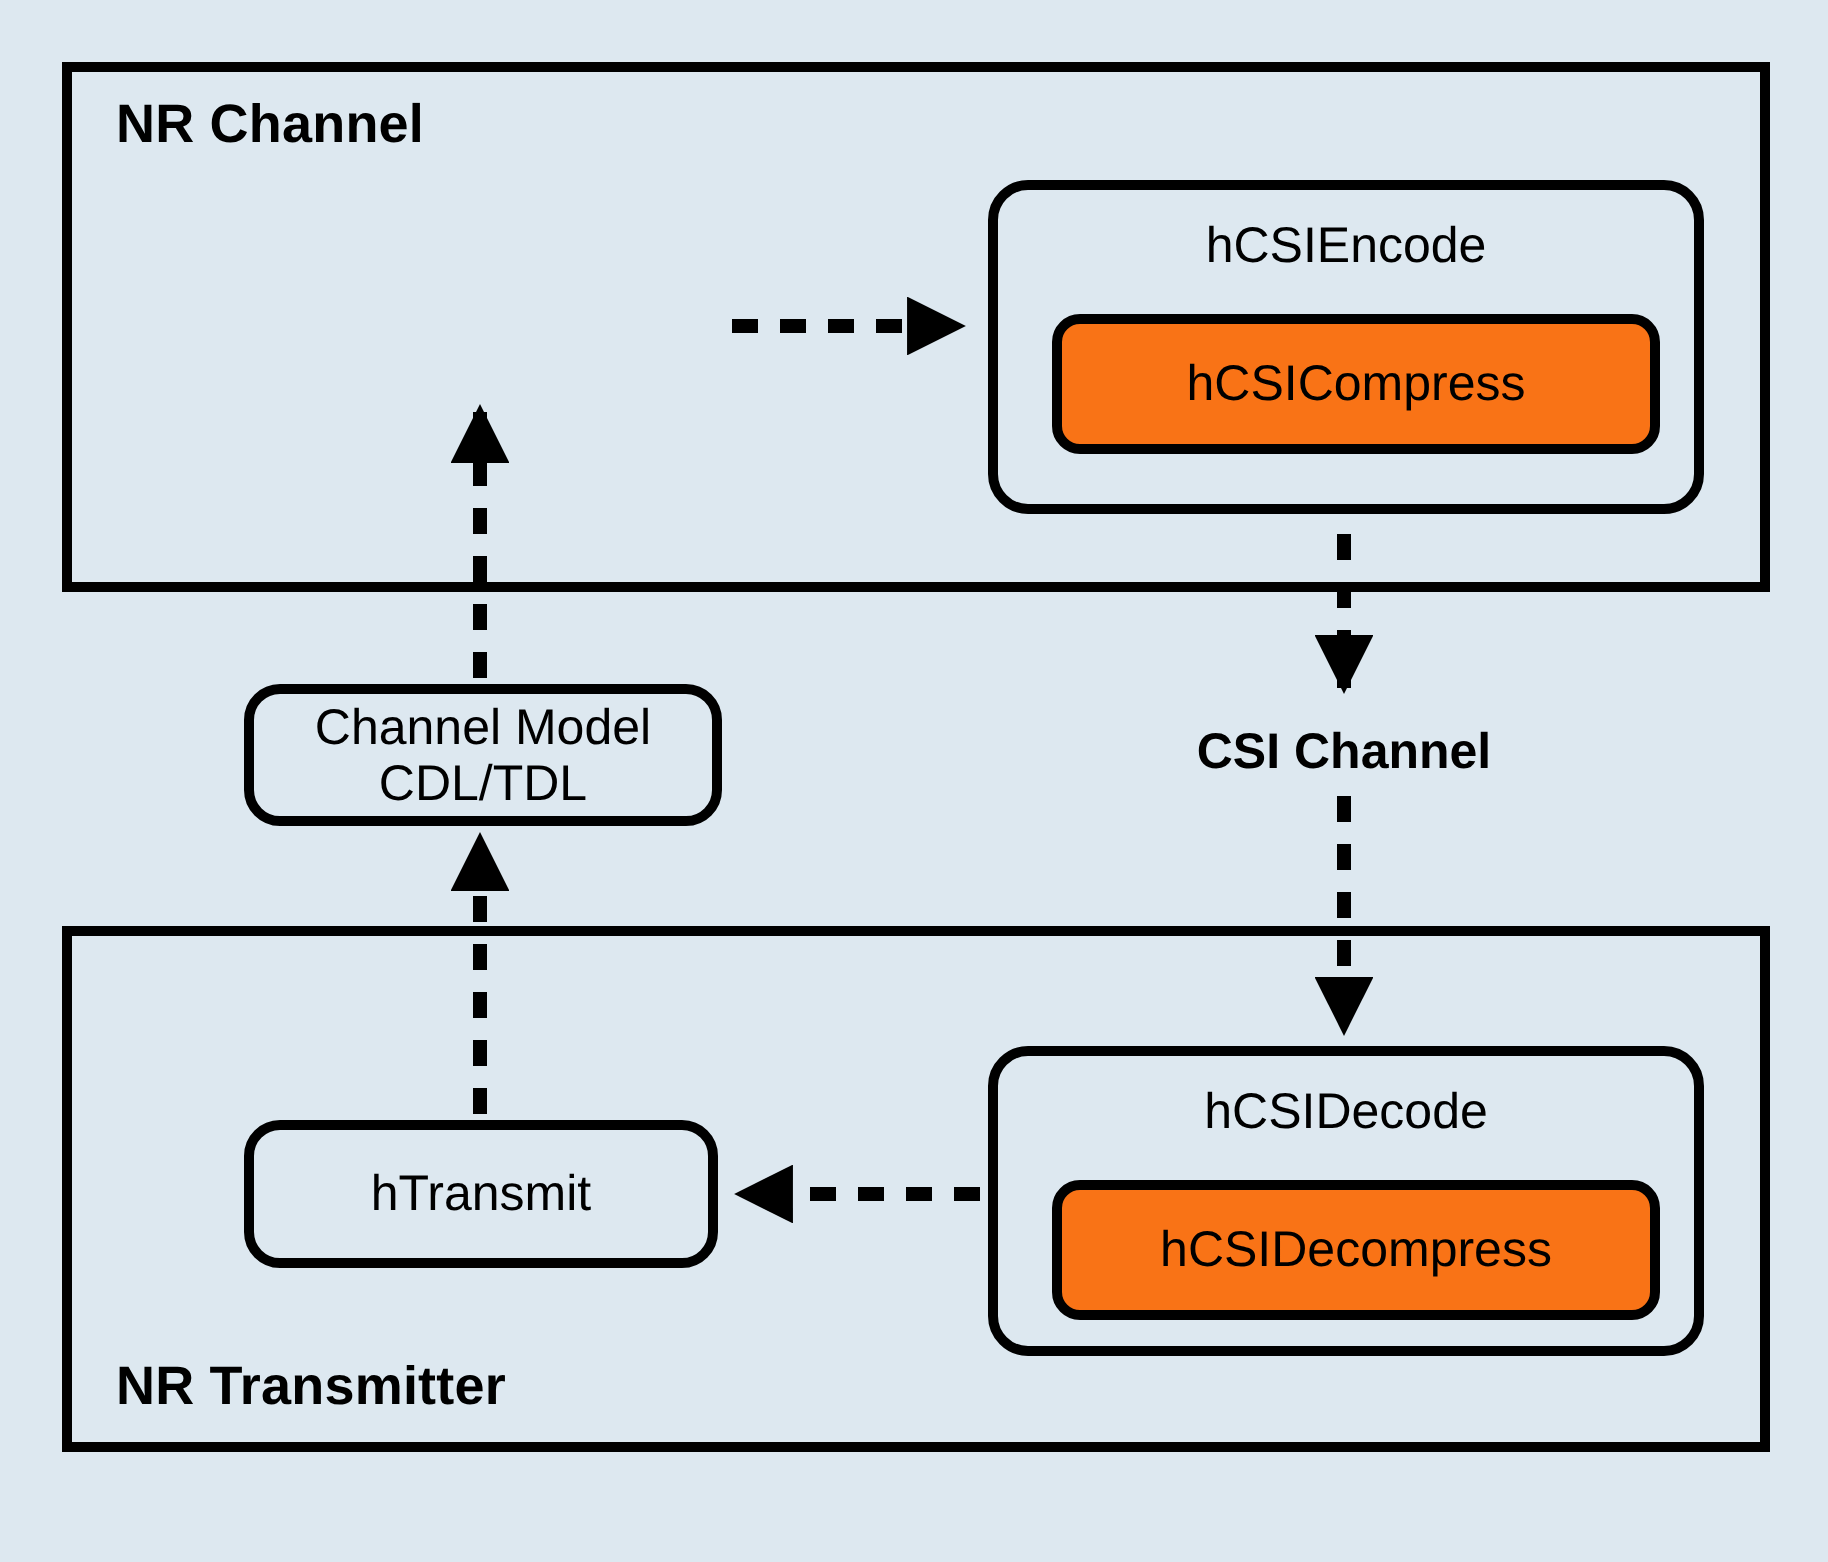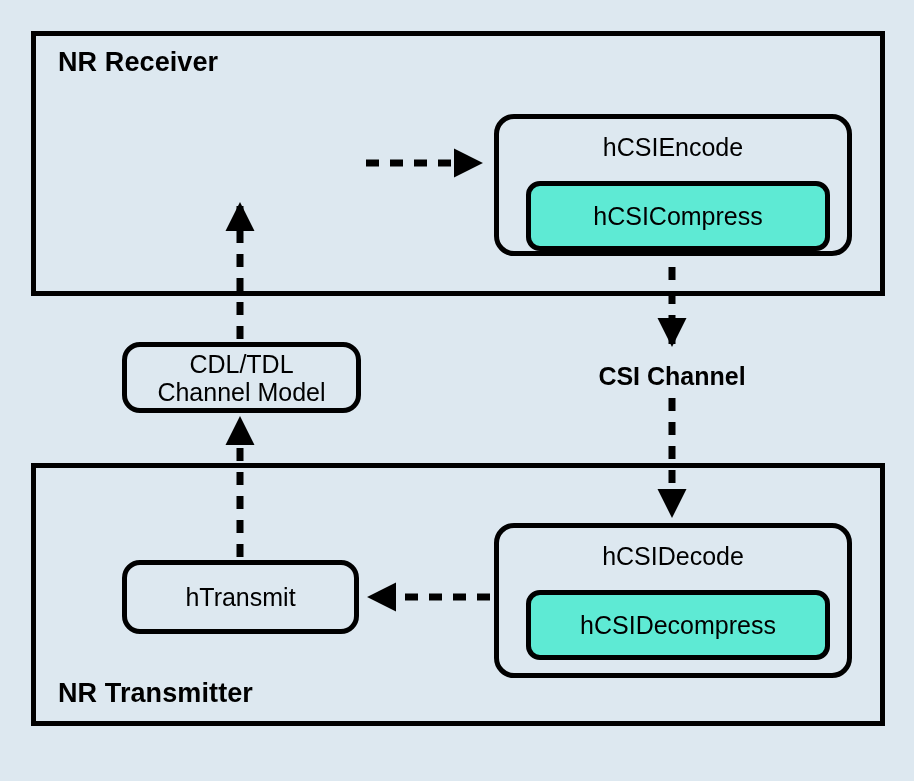--- a/index.html
+++ b/index.html
@@ -71,21 +71,21 @@
   .wrapper-title {
     position: absolute;
     left: 0;
     right: 0;
     text-align: center;
     font-size: 25px;
     color: #000000;
     white-space: nowrap;
   }
   .block.inner {
-    background: #5eead4;
+    background: #f97316;
     border-radius: 14px;
     border: 5px solid #000000;
   }
 
   
   .edge-label {
     position: absolute;
     font-weight: bold;
     font-size: 25px;
     color: #000000;
@@ -132,34 +132,34 @@
     <g>
       <line x1="240" y1="557" x2="240" y2="419" stroke="#000000" stroke-width="7" stroke-dasharray="13 11" marker-end="url(#arrow-up)"></line>
     </g>
 
     <g>
       <line x1="240" y1="339" x2="240" y2="205" stroke="#000000" stroke-width="7" stroke-dasharray="13 11" marker-end="url(#arrow-up)"></line>
     </g>
   </svg>
 
   <div class="group" style="left:31px; top:31px; width:854px; height:265px;"></div>
-  <div class="group-title" style="left:58px; top:47px;">NR Receiver</div>
+  <div class="group-title" style="left:58px; top:47px;">NR Channel</div>
 
 
-  <div class="block wrapper" style="left:494px; top:90px; width:358px; height:142px;margin-top:24px;">
+  <div class="block wrapper" style="left:494px; top:90px; width:358px; height:167px;">
     <div class="wrapper-title" style="top:14px;">hCSIEncode</div>
     <div class="block inner" style="left:27px; top:62px; width:304px; height:70px;">
       <span>hCSICompress</span>
     </div>
   </div>
 
   <div class="block two-line" style="left:122px; top:342px; width:239px; height:71px;">
     <span style="display:block;">
+      <span style="display:block;">Channel Model</span>
       <span style="display:block;">CDL/TDL</span>
-      <span style="display:block;">Channel Model</span>
     </span>
   </div>
 
   <div class="edge-label" style="left:572px; top:362px; width:200px;">CSI Channel</div>
 
   <div class="group" style="left:31px; top:463px; width:854px; height:263px;"></div>
   <div class="group-title" style="left:58px; top:678px;text-align:center;">NR Transmitter</div>
 
   <div class="block" style="left:122px; top:560px; width:237px; height:74px;">
     <span>hTransmit</span>

